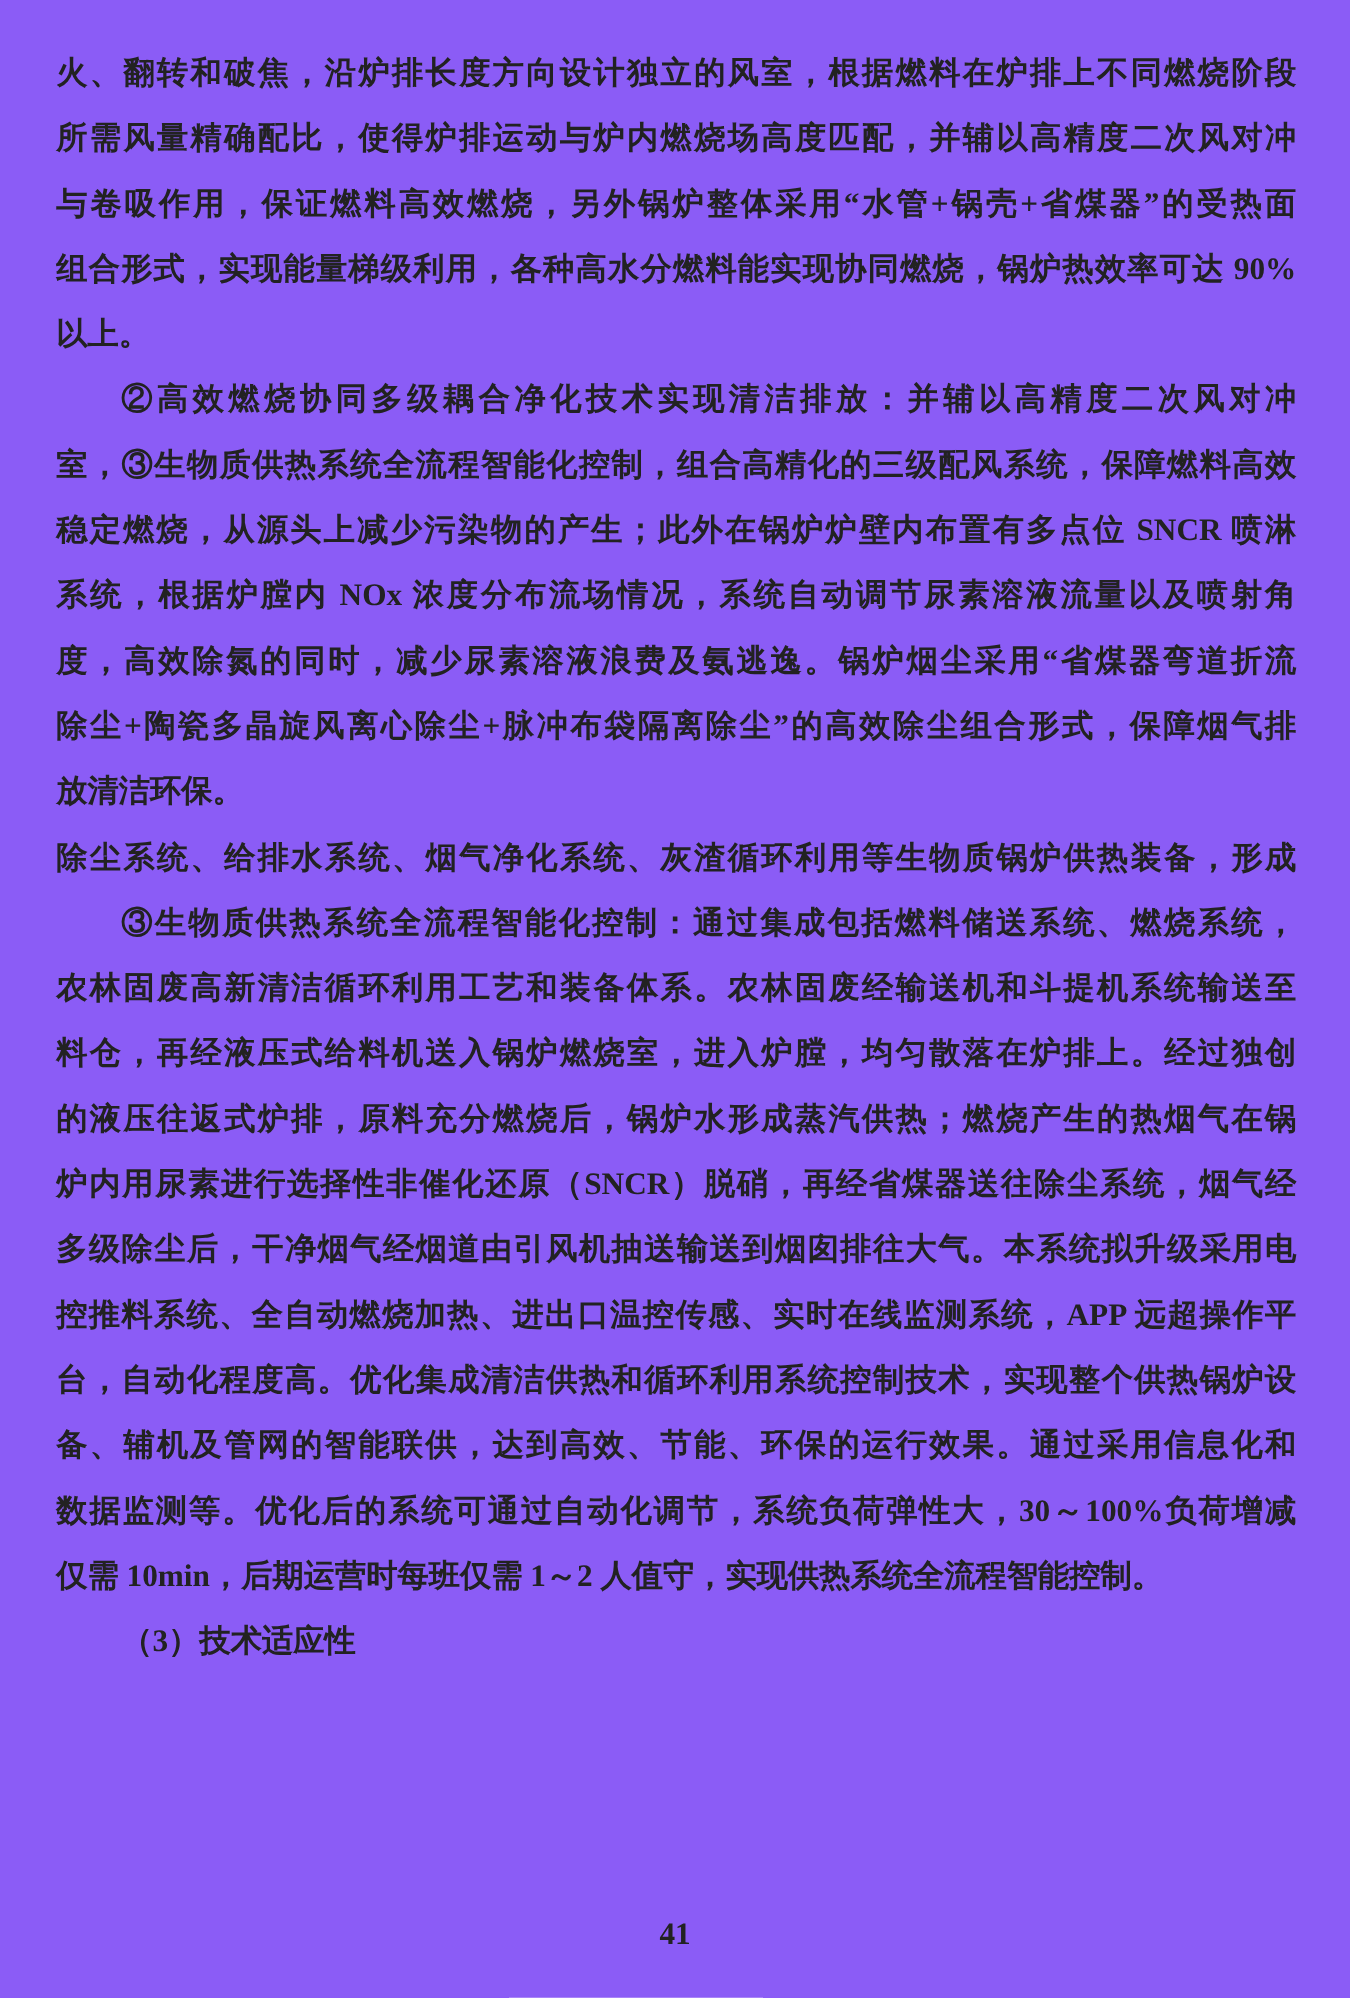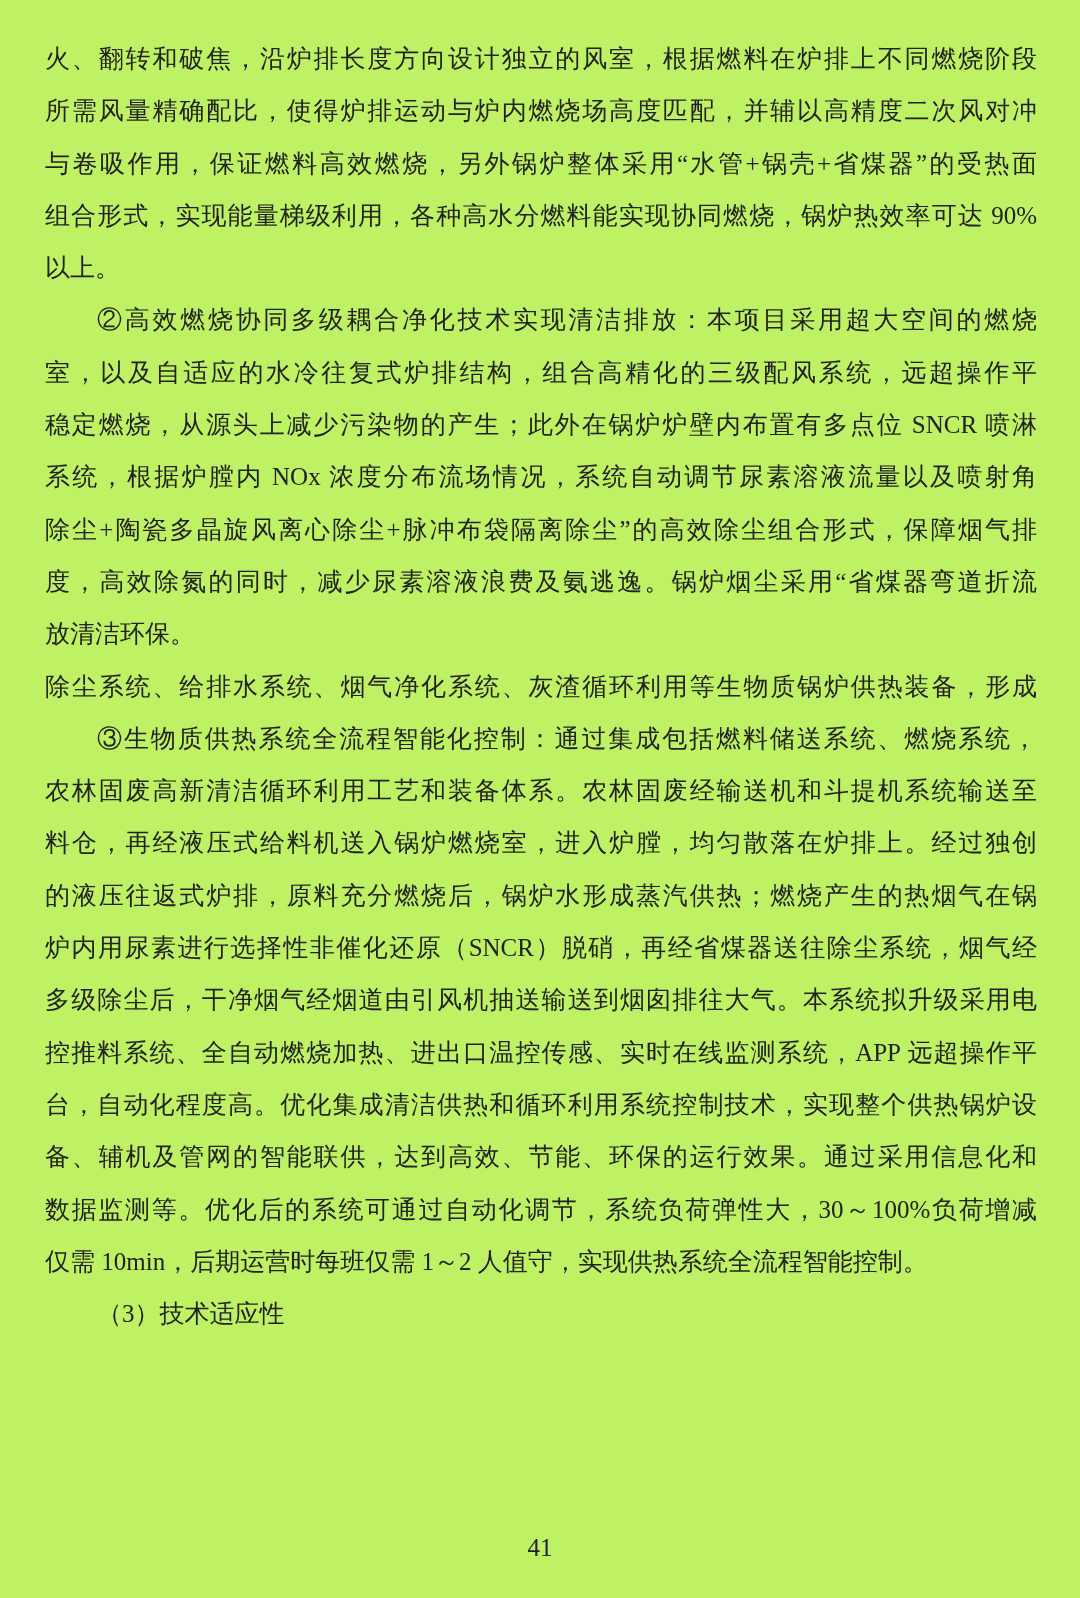--- a/index.html
+++ b/index.html
@@ -10,22 +10,23 @@
     width: 1080px;
     height: 1598px;
     background: #ffffff;
     position: relative;
     overflow: hidden;
     font-family: "Liberation Serif", "DejaVu Serif", serif;
   }
   .page {
     position: absolute;
     inset: 0;
-    background: #bef264;
+    background: #8b5cf6;
     color: #1f1f1f;
+    font-weight: bold;
   }
   .body-text {
     position: absolute;
     left: 45px;
     width: 992px;
     top: 33px;
   }
   .paragraph {
     margin: 0;
     padding: 0;
@@ -64,26 +65,26 @@
 <div class="page">
   <main class="body-text" id="doc-body">
       <div class="paragraph">
         <div class="line justified">火、翻转和破焦，沿炉排长度方向设计独立的风室，根据燃料在炉排上不同燃烧阶段</div>
         <div class="line justified">所需风量精确配比，使得炉排运动与炉内燃烧场高度匹配，并辅以高精度二次风对冲</div>
         <div class="line justified">与卷吸作用，保证燃料高效燃烧，另外锅炉整体采用“水管+锅壳+省煤器”的受热面</div>
         <div class="line justified">组合形式，实现能量梯级利用，各种高水分燃料能实现协同燃烧，锅炉热效率可达 90%</div>
         <div class="line">以上。</div>
       </div>
       <div class="paragraph">
-        <div class="line justified indented">②高效燃烧协同多级耦合净化技术实现清洁排放：本项目采用超大空间的燃烧</div>
-        <div class="line justified">室，以及自适应的水冷往复式炉排结构，组合高精化的三级配风系统，远超操作平</div>
+        <div class="line justified indented">②高效燃烧协同多级耦合净化技术实现清洁排放：并辅以高精度二次风对冲</div>
+        <div class="line justified">室，③生物质供热系统全流程智能化控制，组合高精化的三级配风系统，保障燃料高效</div>
         <div class="line justified">稳定燃烧，从源头上减少污染物的产生；此外在锅炉炉壁内布置有多点位 SNCR 喷淋</div>
         <div class="line justified">系统，根据炉膛内 NOx 浓度分布流场情况，系统自动调节尿素溶液流量以及喷射角</div>
+        <div class="line justified">度，高效除氮的同时，减少尿素溶液浪费及氨逃逸。锅炉烟尘采用“省煤器弯道折流</div>
         <div class="line justified">除尘+陶瓷多晶旋风离心除尘+脉冲布袋隔离除尘”的高效除尘组合形式，保障烟气排</div>
-        <div class="line justified">度，高效除氮的同时，减少尿素溶液浪费及氨逃逸。锅炉烟尘采用“省煤器弯道折流</div>
         <div class="line">放清洁环保。</div>
       </div>
       <div class="paragraph">
         <div class="line justified">除尘系统、给排水系统、烟气净化系统、灰渣循环利用等生物质锅炉供热装备，形成</div>
         <div class="line justified indented">③生物质供热系统全流程智能化控制：通过集成包括燃料储送系统、燃烧系统，</div>
         <div class="line justified">农林固废高新清洁循环利用工艺和装备体系。农林固废经输送机和斗提机系统输送至</div>
         <div class="line justified">料仓，再经液压式给料机送入锅炉燃烧室，进入炉膛，均匀散落在炉排上。经过独创</div>
         <div class="line justified">的液压往返式炉排，原料充分燃烧后，锅炉水形成蒸汽供热；燃烧产生的热烟气在锅</div>
         <div class="line justified">炉内用尿素进行选择性非催化还原（SNCR）脱硝，再经省煤器送往除尘系统，烟气经</div>
         <div class="line justified">多级除尘后，干净烟气经烟道由引风机抽送输送到烟囱排往大气。本系统拟升级采用电</div>

